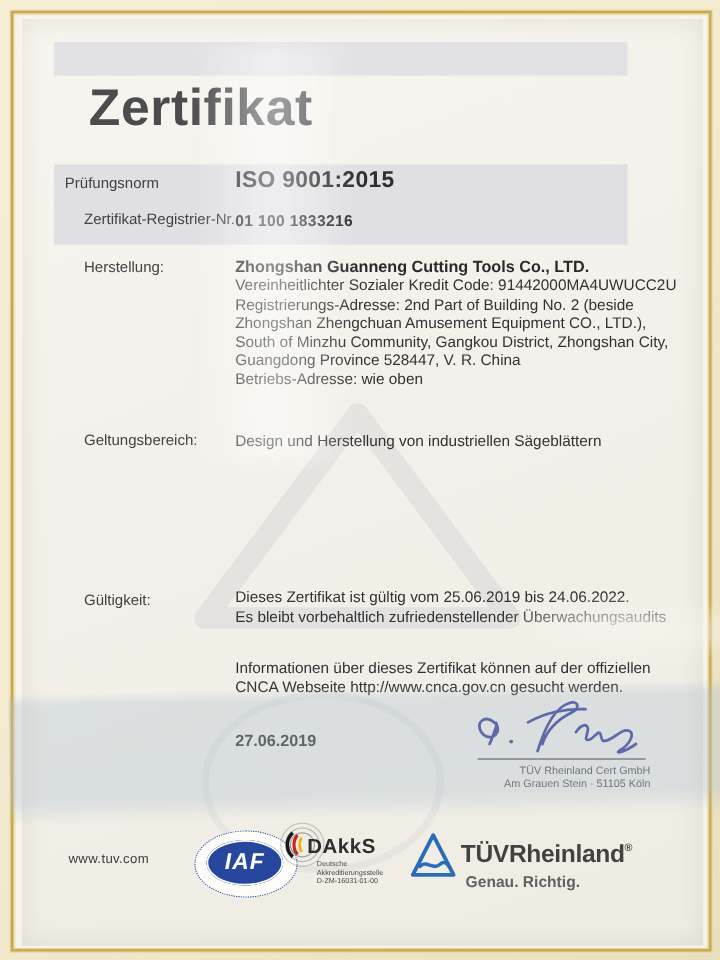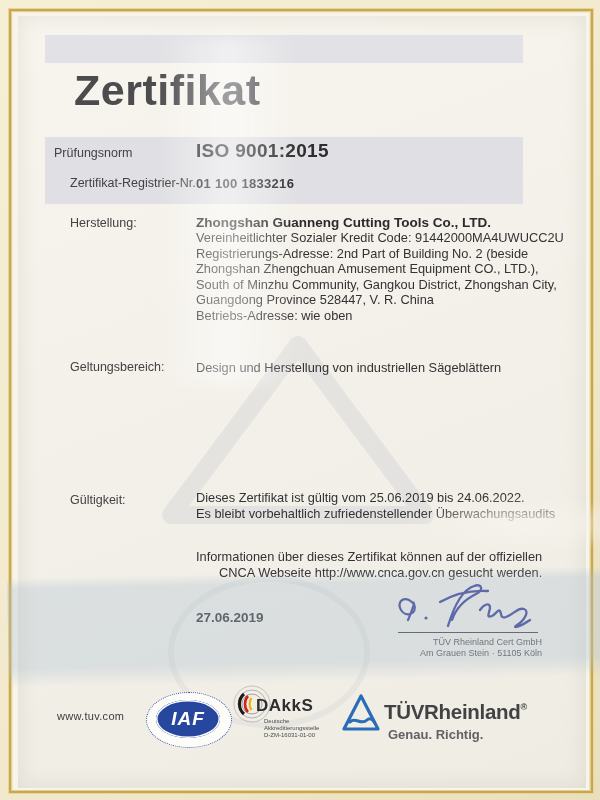--- a/index.html
+++ b/index.html
@@ -38,21 +38,21 @@
   .body-text{font-size:12.8px;color:#323234;line-height:15.6px;white-space:nowrap;}
   .company-name{font-size:13.5px;font-weight:bold;color:#2a2a2c;}
   .date-text{font-size:13.5px;font-weight:bold;color:#333335;}
   
   .wm{opacity:.55;}
   
   .sig-line{left:380px;top:616px;width:140px;border-top:1.5px solid #3c3c3e;}
   .issuer{left:372px;top:621px;width:152px;text-align:right;font-size:9px;line-height:11px;color:#4b4b4d;}
   
   .www{left:39px;top:694px;font-size:11px;font-weight:normal;color:#3b3b3d;letter-spacing:.3px;}
-  .iaf{left:128px;top:676px;width:84px;height:54px;border:1.5px dotted #27479e;border-radius:50%;background:#fdfcf9;}
+  .iaf{left:144px;top:676px;width:84px;height:54px;border:1.5px dotted #27479e;border-radius:50%;background:#fdfcf9;}
   .iaf-inner{
     position:absolute;left:9px;top:7px;width:64px;height:38px;border-radius:50%;
     background:#27479e;box-shadow:inset 0 0 0 1.5px #fff, inset 0 0 0 3px #27479e;
     display:flex;align-items:center;justify-content:center;
   }
   .iaf-text{color:#fff;font-size:19px;font-weight:bold;font-style:italic;letter-spacing:1px;}
   .dakks{left:210px;top:662px;width:140px;height:72px;}
   .dakks-word{position:absolute;left:28px;top:18px;font-size:17px;font-weight:bold;color:#2e2e30;letter-spacing:.5px;}
   .dakks-sub{position:absolute;left:36px;top:40px;font-size:6px;line-height:7px;color:#4a4a4c;}
   .tuv-logo{left:322px;top:676px;}
@@ -118,21 +118,21 @@
 
     <div class="abs label" style="left:52px;top:344px;">Geltungsbereich:</div>
     <div class="abs body-text" style="left:178px;top:344px;">Design und Herstellung von industriellen Sägeblättern</div>
 
 
     <div class="abs label" style="left:52px;top:477px;">Gültigkeit:</div>
     <div class="abs" style="left:178px;top:474px;">
       <div class="body-text">Dieses Zertifikat ist gültig vom 25.06.2019 bis 24.06.2022.</div>
       <div class="body-text">Es bleibt vorbehaltlich zufriedenstellender Überwachungsaudits</div>
     </div>
-    <div class="abs" style="left:178px;top:533px;text-align:right;">
+    <div class="abs" style="left:178px;top:533px;">
       <div class="body-text">Informationen über dieses Zertifikat können auf der offiziellen</div>
       <div class="body-text">CNCA Webseite http://www.cnca.gov.cn gesucht werden.</div>
     </div>
 
     <div class="abs date-text" style="left:178px;top:594px;">27.06.2019</div>
     <svg class="abs" style="left:374px;top:562px;" width="152" height="58" viewBox="0 0 152 58">
       <g fill="none" stroke="#333b97" stroke-width="2.3" stroke-linecap="round">
         <path d="M22 26 C12 16 4 24 9 32 C14 40 26 36 22 26 C20 32 18 38 16 42"></path>
         <path d="M56 48 C62 28 70 12 82 8 C90 5 92 12 84 16 C74 21 64 30 60 42"></path>
         <path d="M48 24 C62 16 80 12 96 13"></path>

